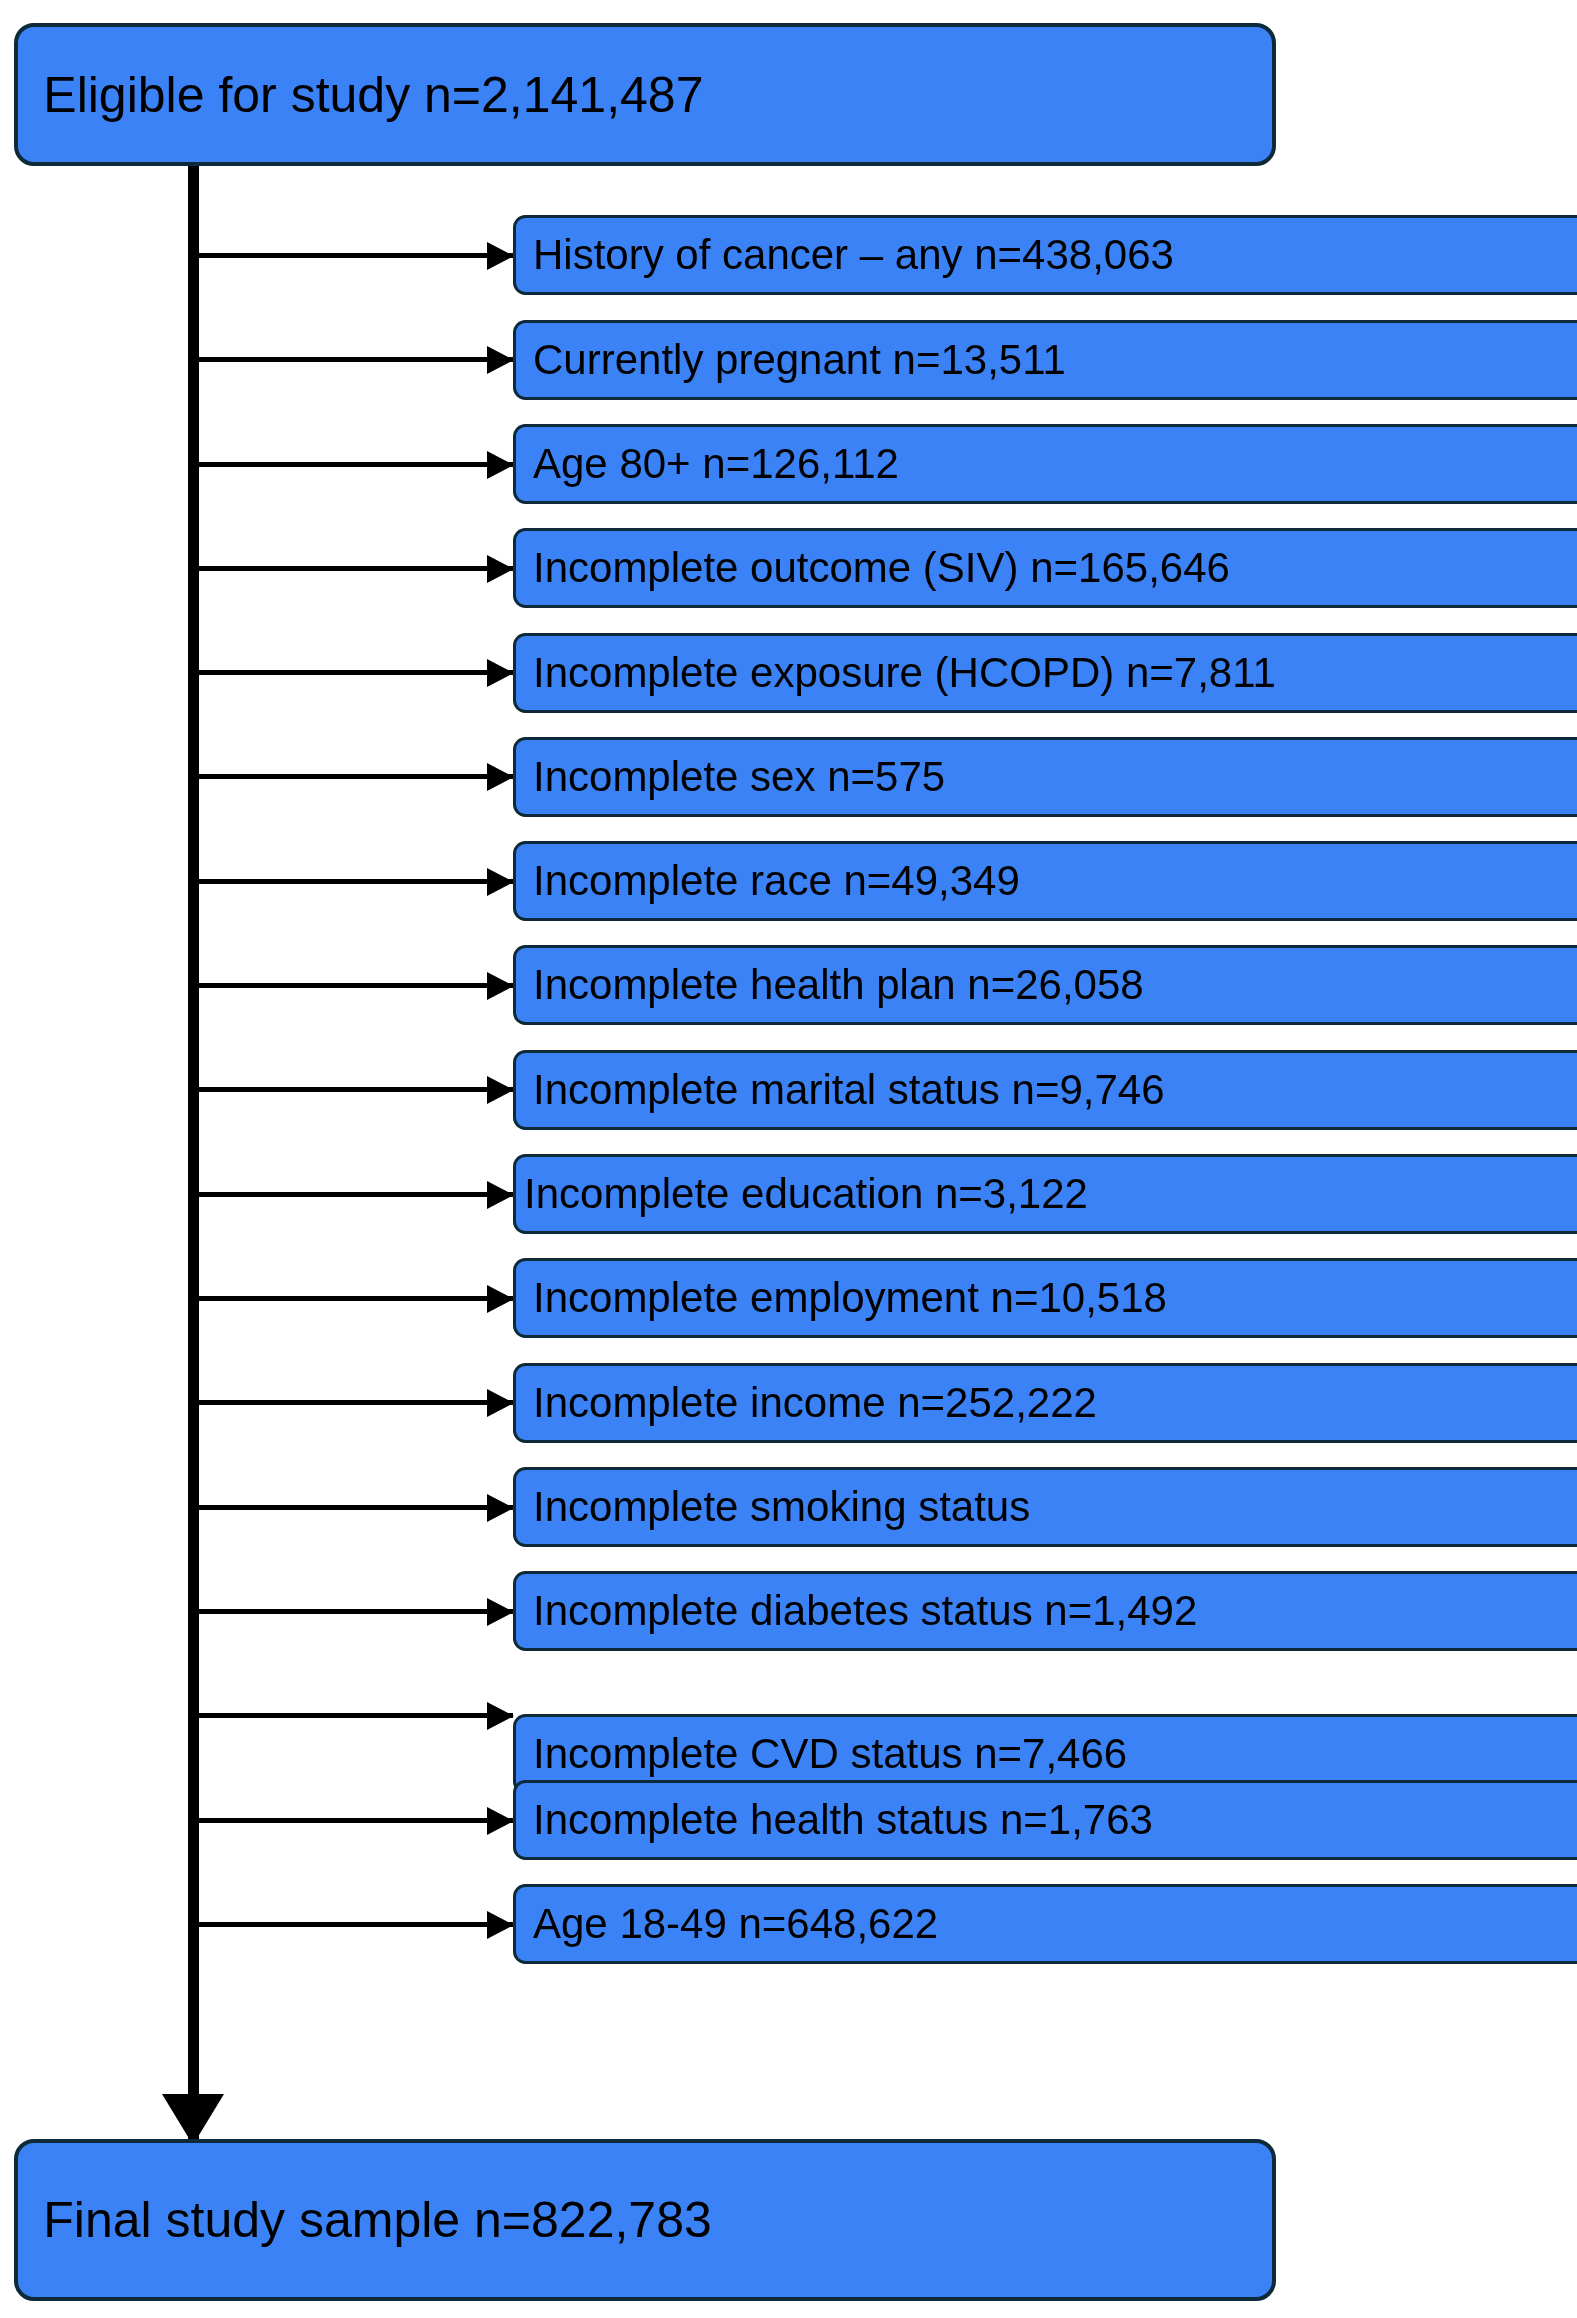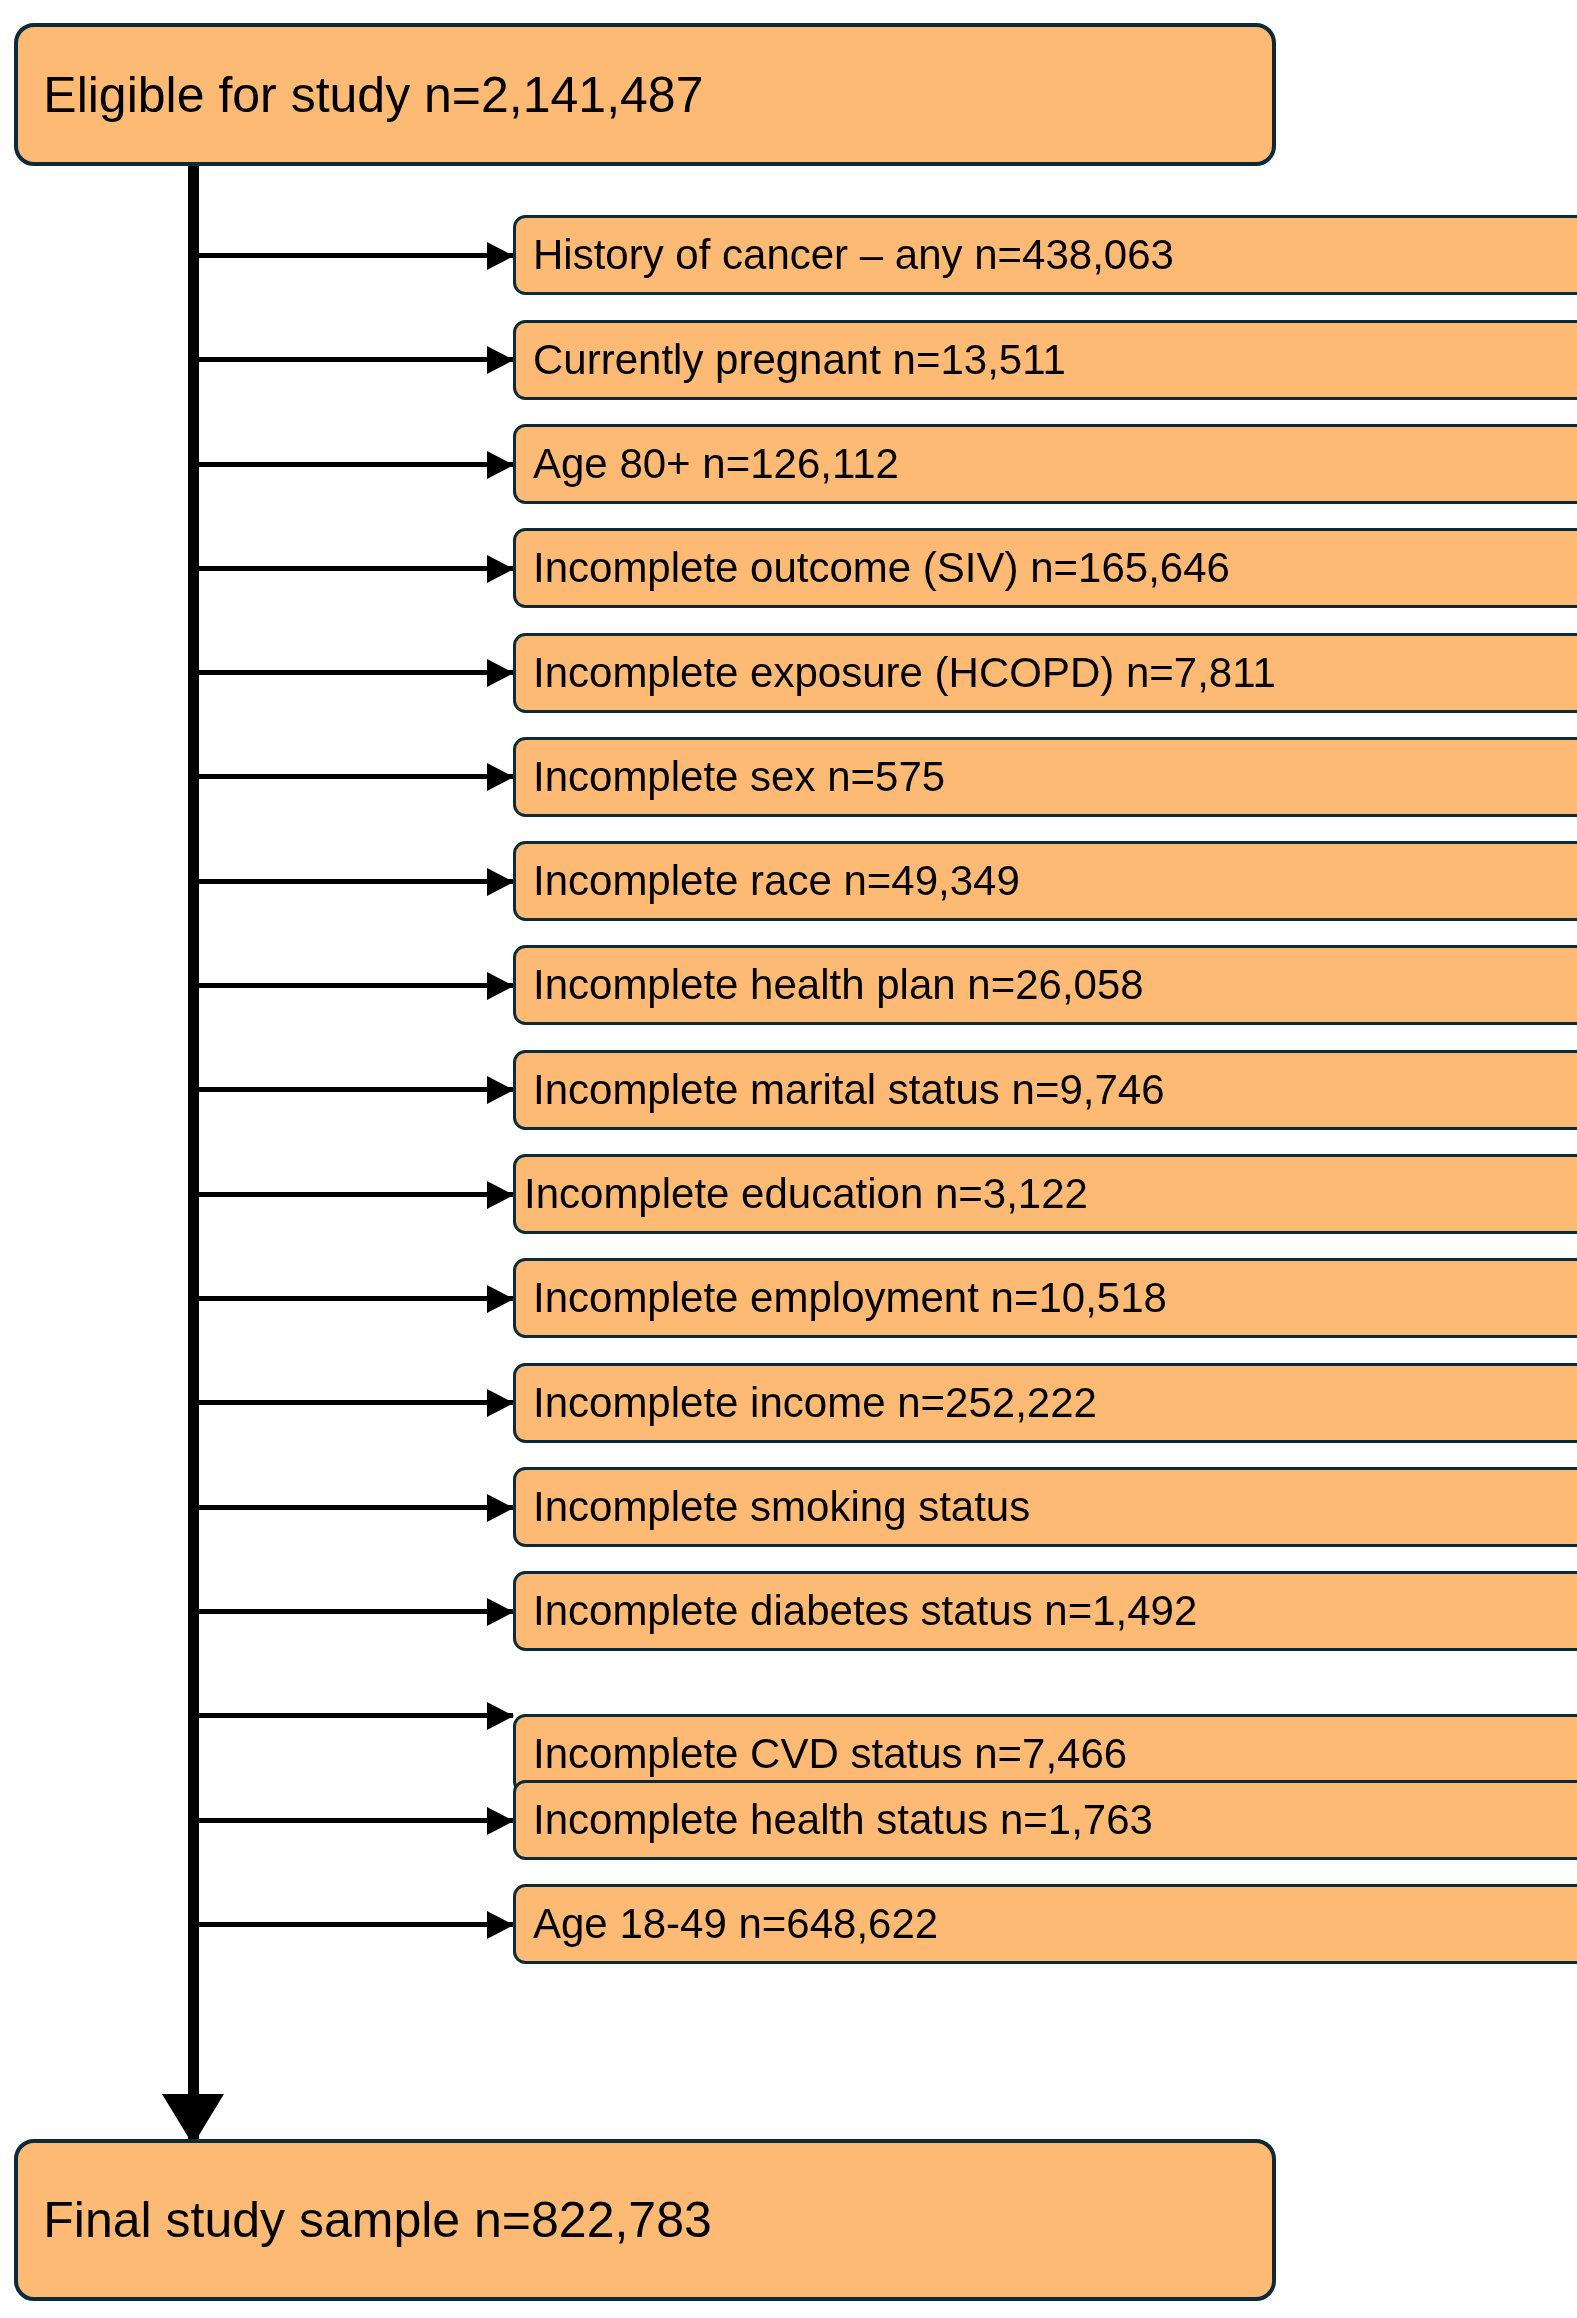--- a/index.html
+++ b/index.html
@@ -5,21 +5,21 @@
   html,body{margin:0;padding:0;background:#ffffff;}
   body{width:1578px;height:2319px;position:relative;overflow:hidden;
        font-family:"Liberation Sans","DejaVu Sans",sans-serif;}
 
   #flow{position:absolute;left:0;top:0;width:1578px;height:2319px;}
 
   
   .node{
     position:absolute;
     box-sizing:border-box;
-    background:#fdba74;
+    background:#3b82f6;
     border:4.3px solid #0d2a38;
     border-radius:18px;
     display:flex;
     align-items:center;
     text-align:center;
   }
   .node .txt{
     color:#000000;
     white-space:nowrap;
     line-height:1;

